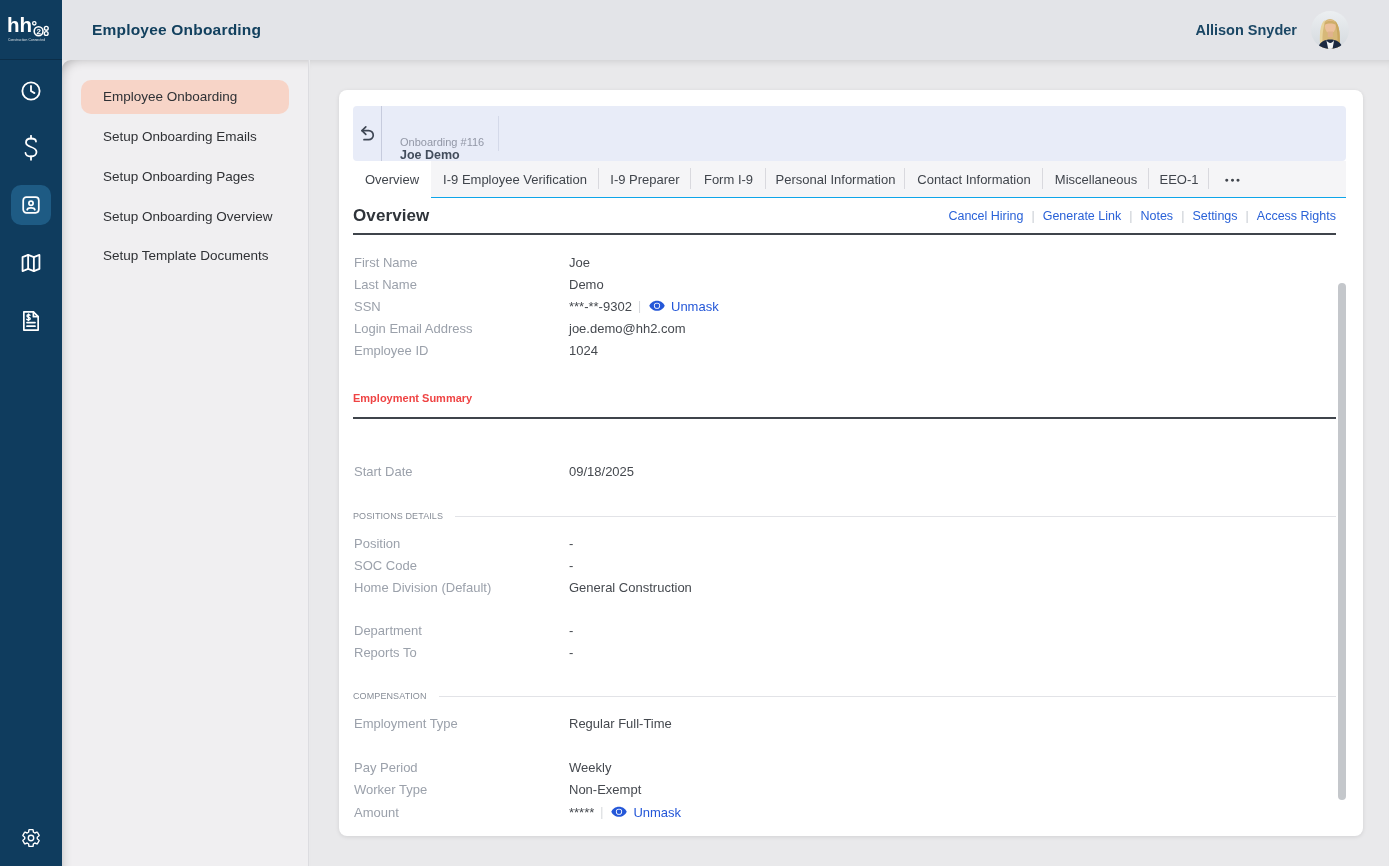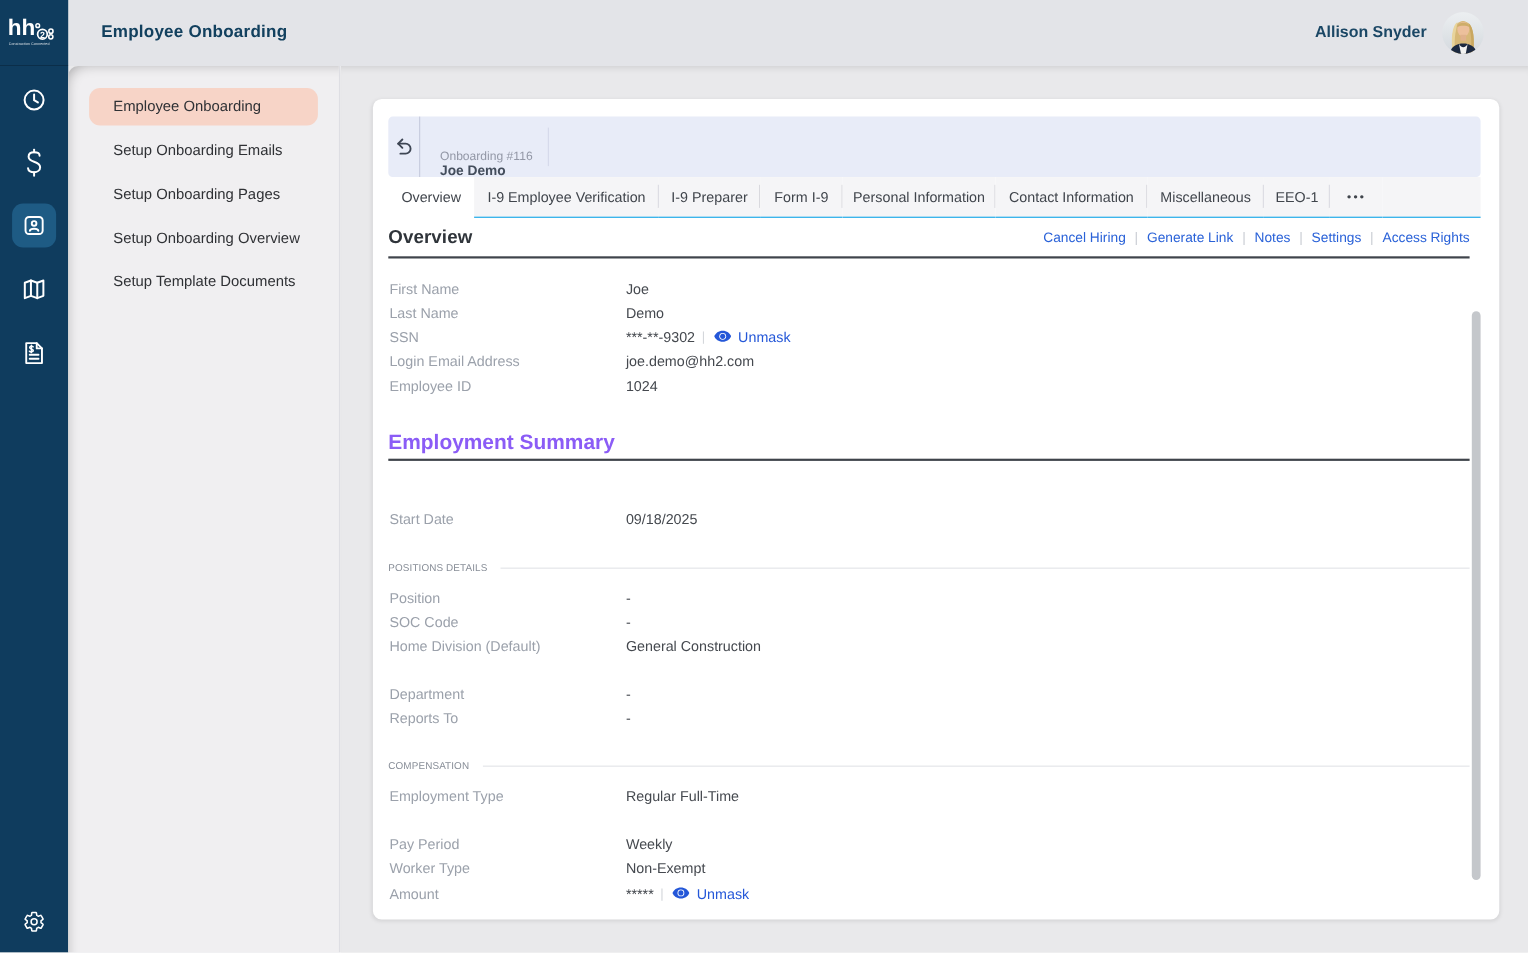--- a/index.html
+++ b/index.html
@@ -46,21 +46,21 @@
   .tab.active { background:#fff; border-bottom:none; }
   .tab.fill { border-right:none; }
 
   
   #shead { position:absolute; left:14px; top:116px; width:983px; height:22px; }
   #shead h2 { font-size:17px; color:#2f343a; letter-spacing:.1px; }
   #slinks { position:absolute; right:0; top:3px; font-size:12.5px; color:#2a62d8; }
   #slinks .sep { color:#c9cdd3; padding:0 8px; }
   #hrule1 { position:absolute; left:14px; top:143px; width:983px; height:1.5px; background:#3f444b; }
 
-  h3.summ { position:absolute; left:14px; font-size:19px; color:#8b5cf6; }
+  h3.summ { position:absolute; left:14px; font-size:11px; color:#ef4444; }
   .hrule { position:absolute; left:14px; width:983px; height:1.5px; background:#3f444b; }
 
   .row { position:absolute; left:15px; height:22px; display:flex; align-items:center; font-size:13px; }
   .row .lb { width:215px; color:#9ba1ab; }
   .row .vl { color:#45494f; }
   .row .msep { color:#d4d7db; margin:0 8px 0 6px; font-size:12px; }
   .row a.un { color:#2457d8; text-decoration:none; display:inline-flex; align-items:center; }
   .row a.un svg { margin-right:6px; }
 
   .gsec { position:absolute; left:14px; width:983px; height:12px; display:flex; align-items:center; }

